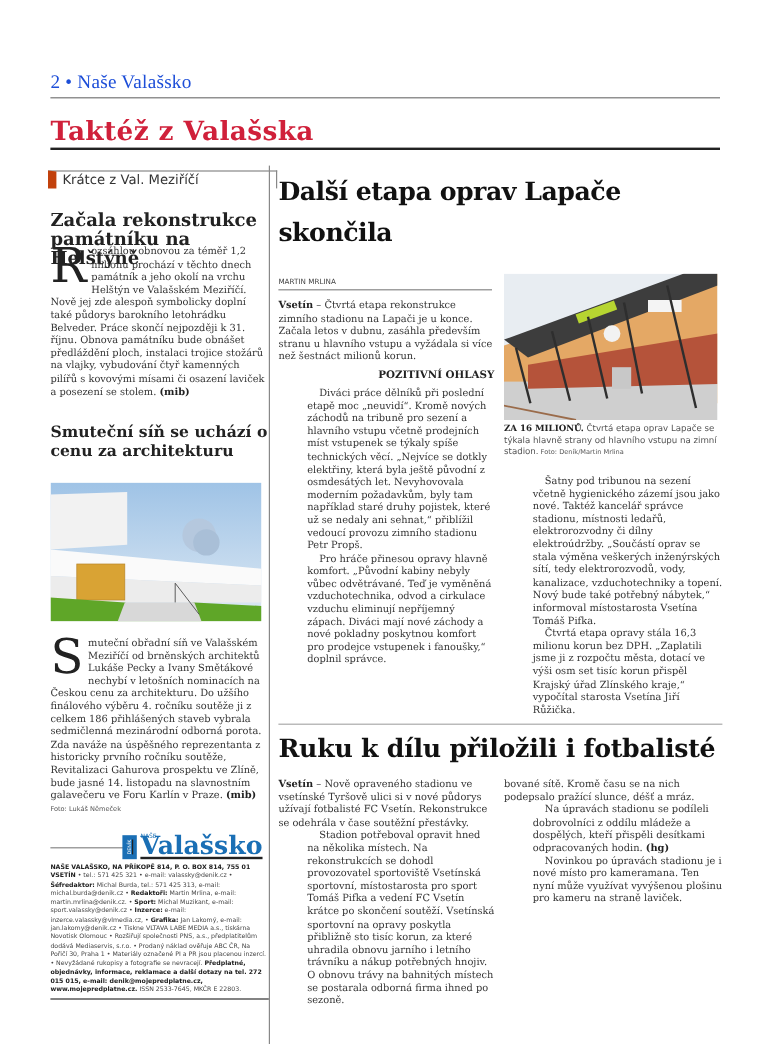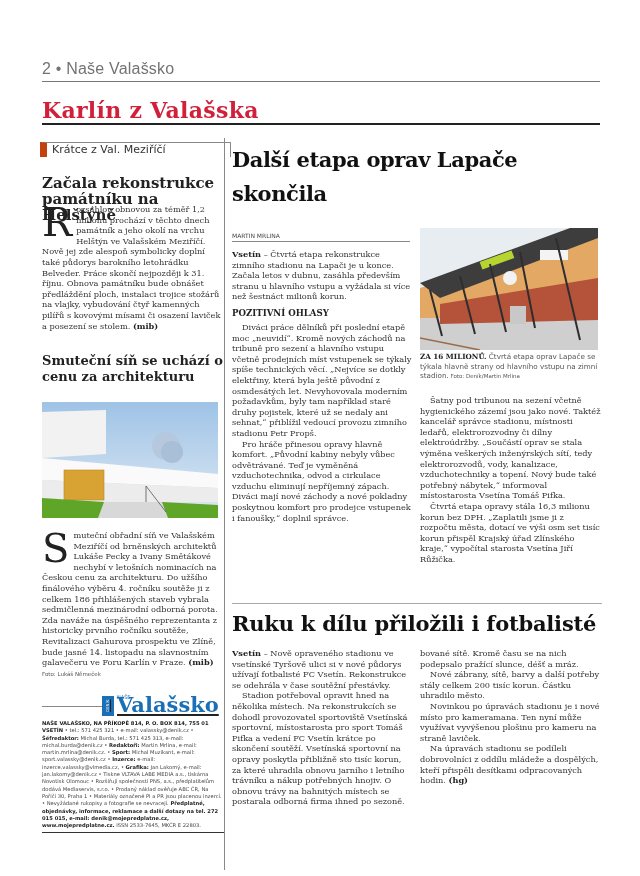--- a/index.html
+++ b/index.html
@@ -1,18 +1,18 @@
 <!DOCTYPE html>
 <html><head>
 <meta charset="utf-8">
 <style>
   html, body { margin:0; padding:0; background:#fff; }
   body { width:640px; height:876px; position:relative; overflow:hidden; color:#222; font-family:"DejaVu Serif", serif; }
   .abs { position:absolute; }
-  .folio { left:42px; top:60px; font-family:Liberation Sans, sans-serif; font-size:16px; color:#737373; letter-spacing:0.2px; }
+  .folio { left:42px; top:60px; font-family:Liberation Serif, serif; font-size:16px; color:#1d4ed8; letter-spacing:0.2px; }
   .folio-rule { left:42px; top:81px; width:558px; height:1px; background:#777; }
   .section-title { left:42px; top:97px; font-family:"DejaVu Serif", serif; font-weight:bold; font-size:22px; color:#d0203a; letter-spacing:0.3px; }
   .section-rule { left:42px; top:123px; width:558px; height:2px; background:#222; }
   .colsep { left:224px; top:138px; width:1px; height:732px; background:#888; }
 
   
   .kicker { left:40px; top:142px; width:178px; height:14px; border-left:7px solid #c2410c; border-top:1px solid #888; border-right:1px solid #888; padding-left:5px; font-family:"DejaVu Sans", sans-serif; font-size:11px; color:#333; line-height:14px; }
   .h-left1 { left:42px; top:175px; width:180px; font-family:"DejaVu Serif", serif; font-weight:bold; font-size:15px; line-height:16px; color:#222; }
   .body { font-family:"DejaVu Serif", serif; font-size:8.2px; line-height:10.6px; color:#333; text-align:left; margin:0; }
   .dropcap { float:left; font-size:40px; line-height:34px; margin:1px 4px 0 0; font-family:"DejaVu Serif", serif; color:#222; }
@@ -27,42 +27,42 @@
   .logo-small { font-family:"DejaVu Sans", sans-serif; font-size:5px; color:#1a6fb5; position:absolute; left:15px; top:0; }
   .logo-text { font-family:"DejaVu Serif", serif; font-weight:bold; font-size:21px; color:#1a6fb5; margin-left:3px; line-height:22px; }
   .imprint { left:42px; top:720px; width:182px; font-family:"DejaVu Sans", sans-serif; font-size:5.2px; line-height:7.3px; color:#444; }
   .imprint b { color:#222; }
   .imprint-rule { left:42px; top:832px; width:182px; height:1px; background:#333; }
 
   
   .headline { left:232px; top:143px; width:370px; font-family:"DejaVu Serif", serif; font-weight:bold; font-size:21px; line-height:34px; color:#111; letter-spacing:-0.4px; }
   .byline { left:232px; top:232px; width:178px; font-family:"DejaVu Sans", sans-serif; font-size:6px; color:#444; border-bottom:1px solid #888; padding-bottom:2px; }
   .b3 { left:232px; top:249px; width:180px; }
-  .subhead { font-family:"DejaVu Serif", serif; font-weight:bold; font-size:8.6px; margin:6px 0 4px 0; color:#222; }
-  .indent { text-indent:10px; }
+  .subhead { font-family:"DejaVu Serif", serif; font-weight:bold; font-size:8.6px; margin:6px 0 4px 0; color:#222;text-align:right; }
+  .indent { text-indent:10px;margin-left:24px; }
   .photo-stadium { left:420px; top:228px; width:178px; height:122px; overflow:hidden; }
   .caption { left:420px; top:352px; width:182px; font-family:"DejaVu Sans", sans-serif; font-size:7.2px; line-height:9.6px; color:#555; }
   .caption b { color:#222; font-family:"DejaVu Serif", serif; }
   .b4 { left:420px; top:395px; width:182px; }
   .mid-rule { left:232px; top:603px; width:370px; height:1px; background:#aaa; }
   .headline2 { left:232px; top:611px; width:370px; font-family:"DejaVu Serif", serif; font-weight:bold; font-size:21px; color:#111; letter-spacing:-0.2px; }
   .b5 { left:232px; top:648px; width:180px; }
   .b6 { left:420px; top:648px; width:182px; }
   b.inline { color:#222; }
 </style>
 </head>
 <body>
 
 <div class="abs folio">
   <span>2</span>
   <span>•</span>
   <span>Naše Valašsko</span>
 </div>
 <div class="abs folio-rule"></div>
-<div class="abs section-title">Karlín z Valašska</div>
+<div class="abs section-title">Taktéž z Valašska</div>
 <div class="abs section-rule"></div>
 <div class="abs colsep"></div>
 
 <div class="abs kicker">Krátce z Val. Meziříčí</div>
 <div class="abs h-left1">Začala rekonstrukce památníku na Helštýně</div>
 <div class="abs b1">
   <p class="body">
     <span class="dropcap">R</span><span>ozsáhlou obnovou za téměř 1,2 milionu prochází v těchto dnech památník a jeho okolí na vrchu Helštýn ve Valašském Meziříčí. Nově jej zde alespoň symbolicky doplní také půdorys barokního letohrádku Belveder. Práce skončí nejpozději k 31. říjnu. Obnova památníku bude obnášet předláždění ploch, instalaci trojice stožárů na vlajky, vybudování čtyř kamenných pilířů s kovovými mísami či osazení laviček a posezení se stolem.</span>
     <b class="inline">(mib)</b>
   </p>
@@ -149,16 +149,15 @@
 </div>
 
 <div class="abs mid-rule"></div>
 <div class="abs headline2">Ruku k dílu přiložili i fotbalisté</div>
 <div class="abs b5">
   <p class="body"><b class="inline">Vsetín</b><span> – Nově opraveného stadionu ve vsetínské Tyršově ulici si v nové půdorys užívají fotbalisté FC Vsetín. Rekonstrukce se odehrála v čase soutěžní přestávky.</span></p>
   <p class="body indent">Stadion potřeboval opravit hned na několika místech. Na rekonstrukcích se dohodl provozovatel sportoviště Vsetínská sportovní, místostarosta pro sport Tomáš Pifka a vedení FC Vsetín krátce po skončení soutěží. Vsetínská sportovní na opravy poskytla přibližně sto tisíc korun, za které uhradila obnovu jarního i letního trávníku a nákup potřebných hnojiv. O obnovu trávy na bahnitých místech se postarala odborná firma ihned po sezoně.</p>
 </div>
 <div class="abs b6">
   <p class="body">bované sítě. Kromě času se na nich podepsalo pražící slunce, déšť a mráz.</p>
-  <p class="body indent">Nové zábrany, sítě, barvy a další potřeby stály celkem 200 tisíc korun. Částku uhradilo město.</p>
+  <p class="body indent"><span>Na úpravách stadionu se podíleli dobrovolníci z oddílu mládeže a dospělých, kteří přispěli desítkami odpracovaných hodin.</span> <b class="inline">(hg)</b></p>
   <p class="body indent">Novinkou po úpravách stadionu je i nové místo pro kameramana. Ten nyní může využívat vyvýšenou plošinu pro kameru na straně laviček.</p>
-  <p class="body indent"><span>Na úpravách stadionu se podíleli dobrovolníci z oddílu mládeže a dospělých, kteří přispěli desítkami odpracovaných hodin.</span> <b class="inline">(hg)</b></p>
 </div>
 
 </body></html>

